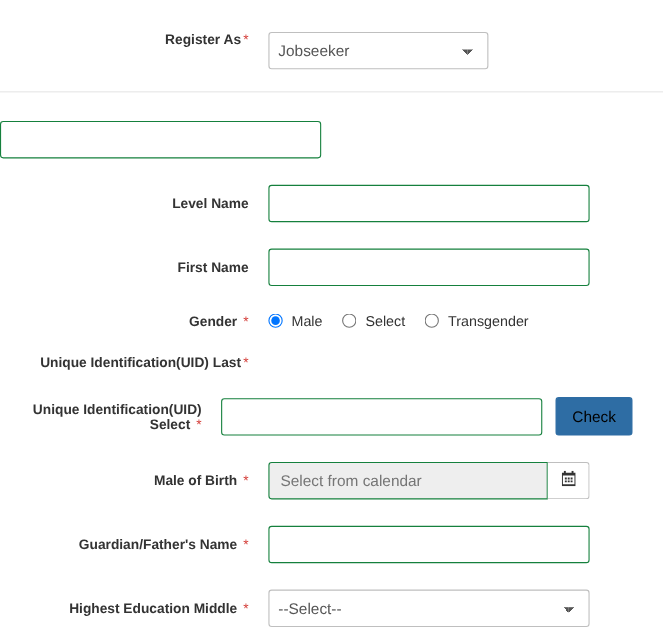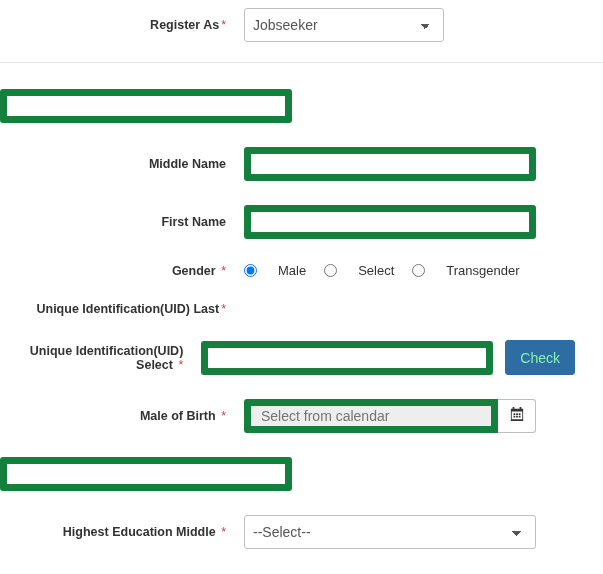--- a/index.html
+++ b/index.html
@@ -2,27 +2,27 @@
 <html><head>
   <meta charset="utf-8">
   <style>
     * { box-sizing: border-box; margin: 0; padding: 0; }
     body { font-family: Arial, Helvetica, sans-serif; background: #fff; width: 603px; }
     .row { display: flex; align-items: center; padding: 12px 28px 12px 0; }
     .row.top { border-bottom: 1px solid #e5e5e5; padding-bottom: 20px; margin-bottom: 14px; padding-top: 8px;}
     .label-col { width: 244px; text-align: right; padding-right: 18px; font-size: 12.5px; font-weight: bold; color: #333; }
     .req { color: #d43f3a; margin-left: 2px; font-weight: normal;}
     .field-col { flex: 1; display: flex; align-items: center; gap: 12px; }
-    input[type="text"] { width: 292px; height: 34px; border: 7px solid #15803d; border-radius: 3px; padding: 0 10px; font-size: 14px; color: #333; }
+    input[type="text"] { width: 292px; height: 34px; border: 1px solid #15803d; border-radius: 3px; padding: 0 10px; font-size: 14px; color: #333; }
     input[type="text"]:disabled, input.readonly { background: #eee; color: #888; }
     select { width: 292px; height: 34px; border: 1px solid #bfbfbf; border-radius: 3px; padding: 0 8px; font-size: 14px; color: #555; background: #fff; appearance: none; background-image: linear-gradient(45deg, transparent 50%, #555 50%), linear-gradient(135deg, #555 50%, transparent 50%); background-position: calc(100% - 18px) 15px, calc(100% - 13px) 15px; background-size: 5px 5px; background-repeat: no-repeat; }
-    select.small { width: 200px; }
+    select.small { width: 200px; margin-top: 21px; }
     .radio-group { display: flex; gap: 18px; font-size: 13px; color: #333; }
-    .radio-opt { display: flex; align-items: center; gap: 21px; }
-    .btn-check { background: #2e6da4; color: #86efac; border: 1px solid #2e6da4; border-radius: 3px; height: 35px; padding: 4px 14px; font-size: 14px; cursor: pointer; }
+    .radio-opt { display: flex; align-items: center; gap: 8px; }
+    .btn-check { background: #2e6da4; color: #000000; border: 1px solid #2e6da4; border-radius: 3px; height: 35px; padding: 4px 14px; font-size: 14px; cursor: pointer; }
     .uid-input { width: 210px; }
     .dob-wrap { display: flex; width: 292px; }
     .dob-wrap input { flex: 1; border-top-right-radius: 0; border-bottom-right-radius: 0; background: #eee; color: #888; }
     .cal-btn { width: 38px; height: 34px; border: 1px solid #bfbfbf; border-left: none; border-top-right-radius: 3px; border-bottom-right-radius: 3px; background: #fff; display: flex; align-items: center; justify-content: center; cursor: pointer; }
     .cal-icon svg { fill: #333; }
     input[type="radio"] { margin: 0; }
   </style>
 </head>
 <body>
 
@@ -38,21 +38,21 @@
 </div>
 
 <div class="row">
   <div class="field-col">
     <input type="text" value="" style="">
   </div>
 </div>
 
 <div class="row">
   <div class="label-col">
-    <span>Middle Name</span>
+    <span>Level Name</span>
   </div>
   <div class="field-col">
     <input type="text" value="" style="">
   </div>
 </div>
 
 <div class="row">
   <div class="label-col">
     <span>First Name</span>
   </div>
@@ -111,20 +111,23 @@
           <svg width="14" height="14" viewBox="0 0 16 16">
               <path d="M3 0v2H1v14h14V2h-2V0h-2v2H5V0H3zm-1 5h12v9H2V5zm2 2v2h2V7H4zm3 0v2h2V7H7zm3 0v2h2V7h-2zM4 10v2h2v-2H4zm3 0v2h2v-2H7zm3 0v2h2v-2h-2z"></path>
             </svg>
         </span>
       </div>
     </div>
   </div>
 </div>
 
 <div class="row">
+  <div class="label-col">
+    <span>Guardian/Father's Name</span> <span class="req">*</span>
+  </div>
   <div class="field-col">
     <input type="text" value="" style="">
   </div>
 </div>
 
 <div class="row" style="padding-bottom:4px;">
   <div class="label-col">
     <span>Highest Education Middle</span> <span class="req">*</span>
   </div>
   <div class="field-col">

